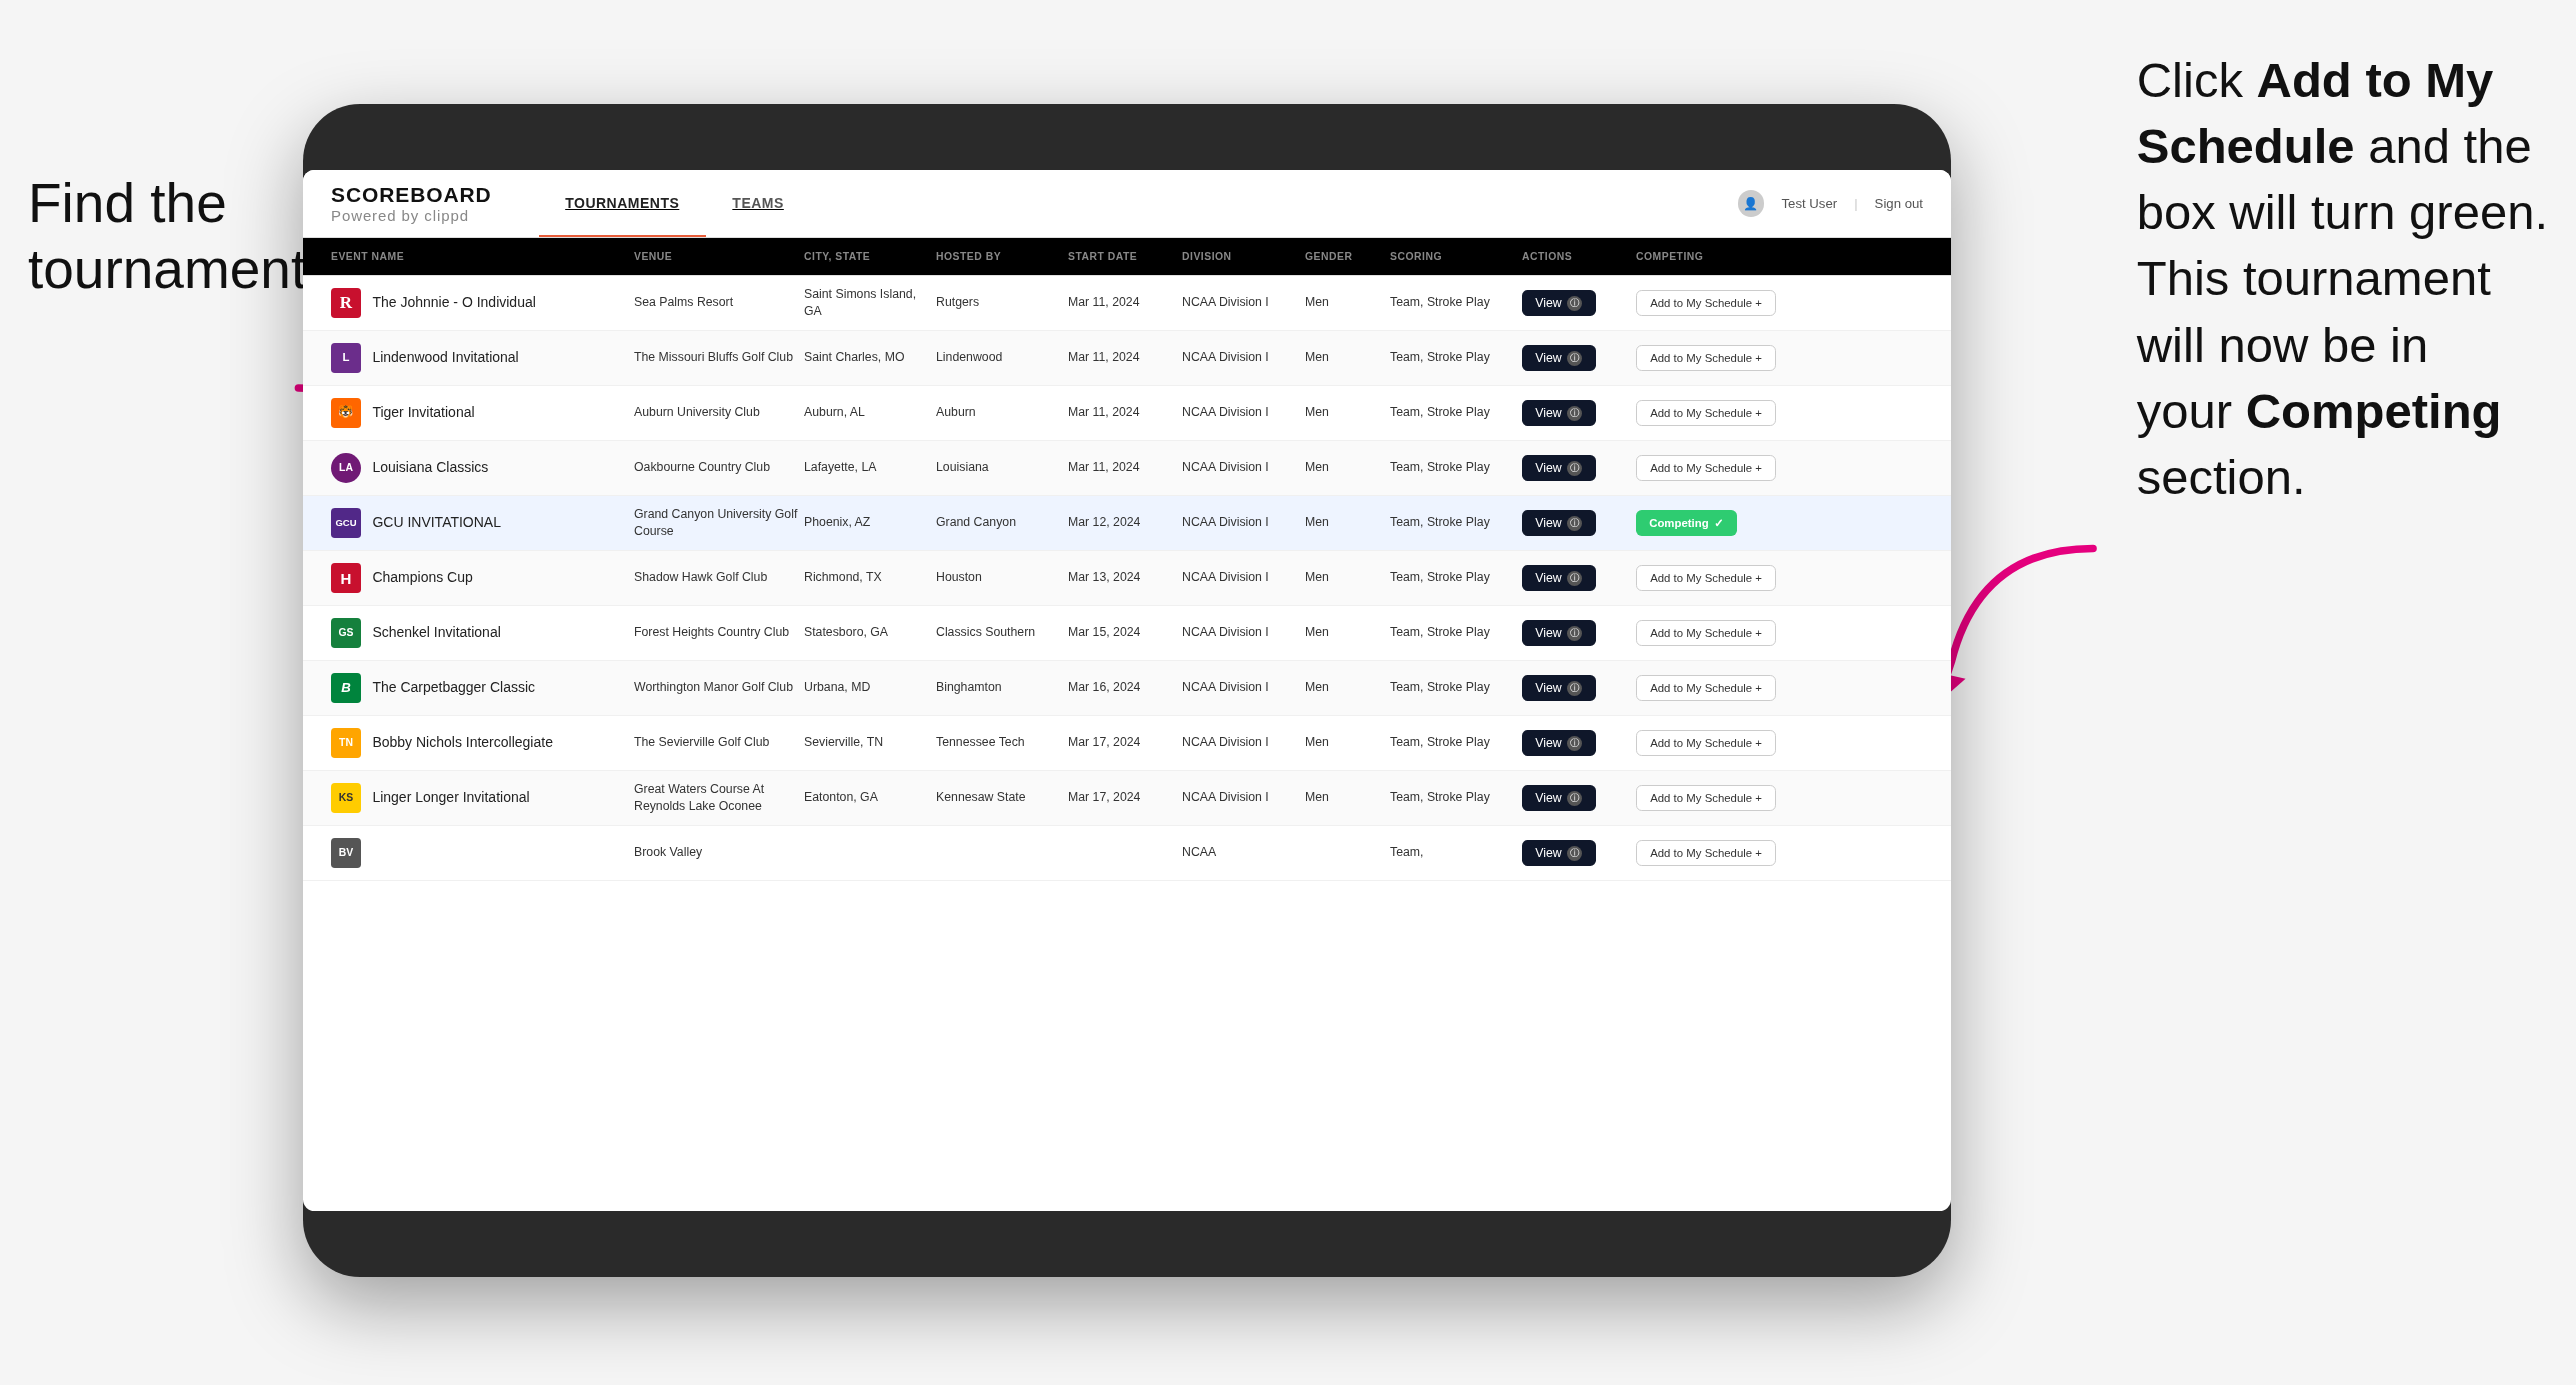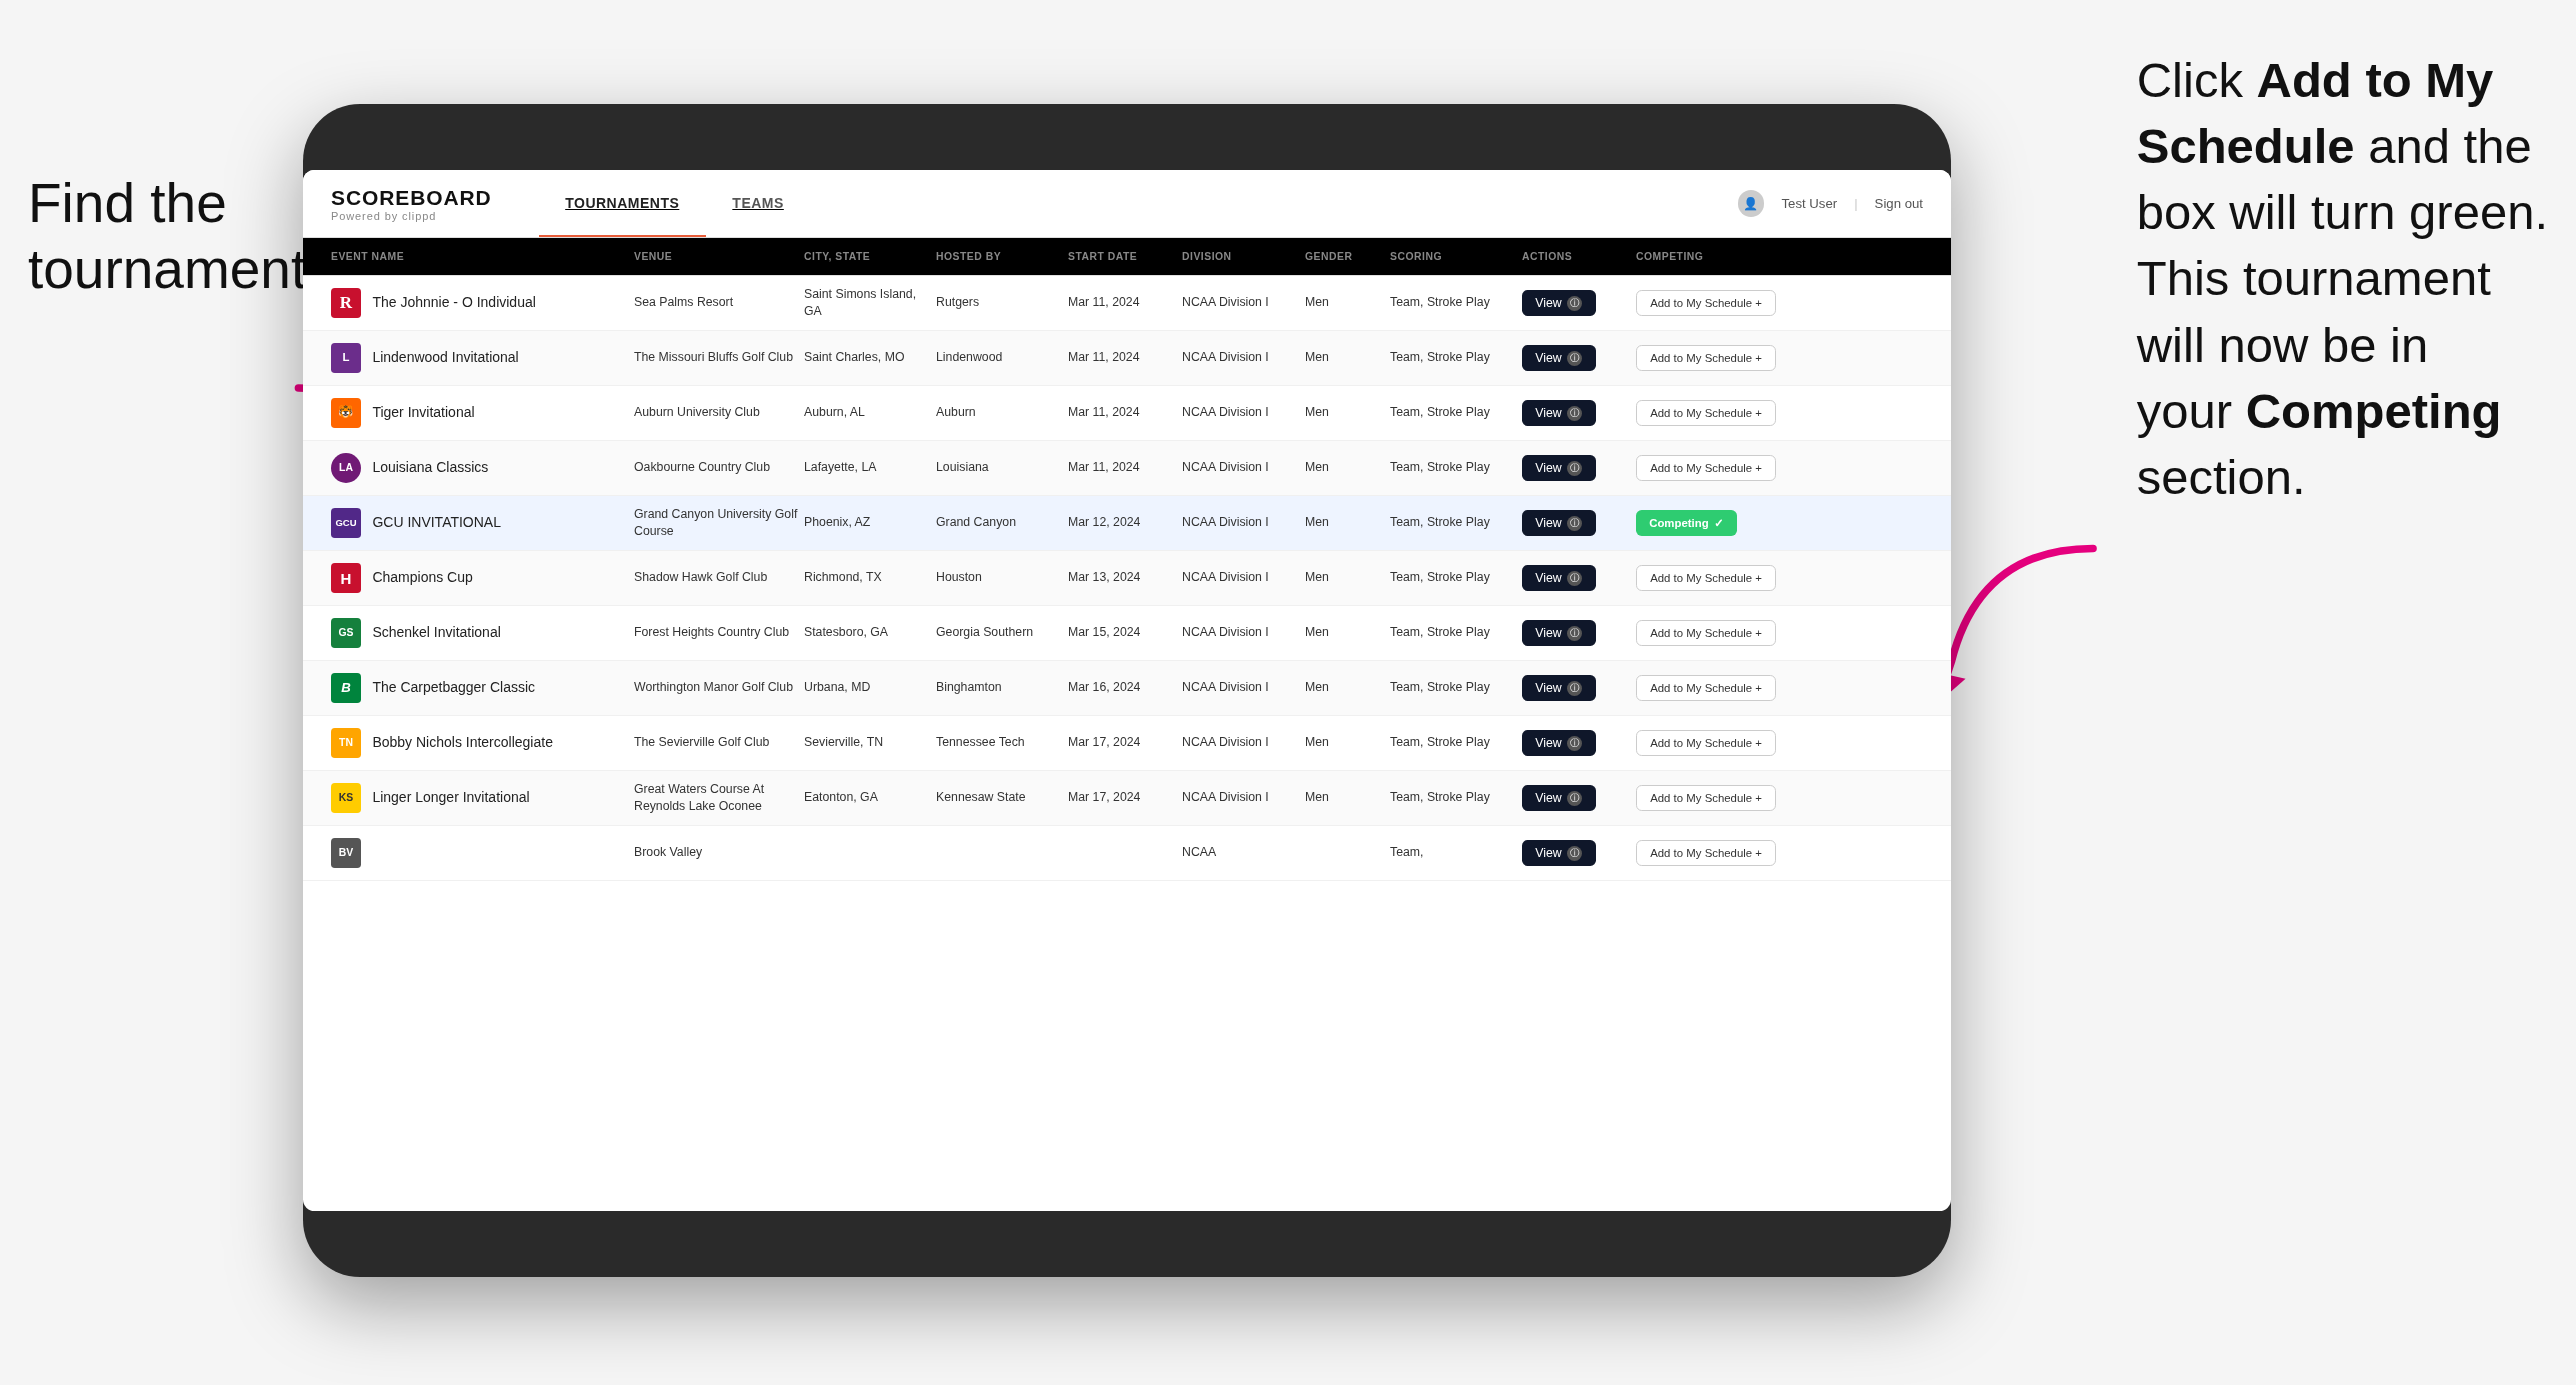--- a/index.html
+++ b/index.html
@@ -91,21 +91,21 @@
       flex-direction: column;
       margin-right: 47px;
     }
     .logo-text {
       font-size: 21px;
       font-weight: 800;
       color: #111;
       letter-spacing: 0.9px;
     }
     .logo-sub {
-      font-size: 11px;
+      font-size: 15px;
       color: #888;
       letter-spacing: 0.9px;
     }
     .nav-tabs {
       display: flex;
       gap: 0;
       height: 100%;
       align-items: flex-end;
       text-decoration: underline;
     }
@@ -449,21 +449,21 @@
       <button class="btn-add">Add to My Schedule +</button>
     </div>
   </div>
           <div class="table-row">
     <div class="td event-name">
       <div class="team-logo logo-gs">GS</div>
       <span class="event-name-text">Schenkel Invitational</span>
     </div>
     <div class="td">Forest Heights Country Club</div>
     <div class="td">Statesboro, GA</div>
-    <div class="td">Georgia Southern</div>
+    <div class="td">Classics Southern</div>
     <div class="td">Mar 15, 2024</div>
     <div class="td">NCAA Division I</div>
     <div class="td">Men</div>
     <div class="td">Team, Stroke Play</div>
     <div class="td actions-cell">
       <button class="btn-view">
         View <span style="background:#555; border-radius:50%; width:15px; height:15px; display:inline-flex; align-items:center; justify-content:center; font-size:9.5px; color:#fff;">ⓘ</span>
       </button>
     </div>
     <div class="td competing-cell">

